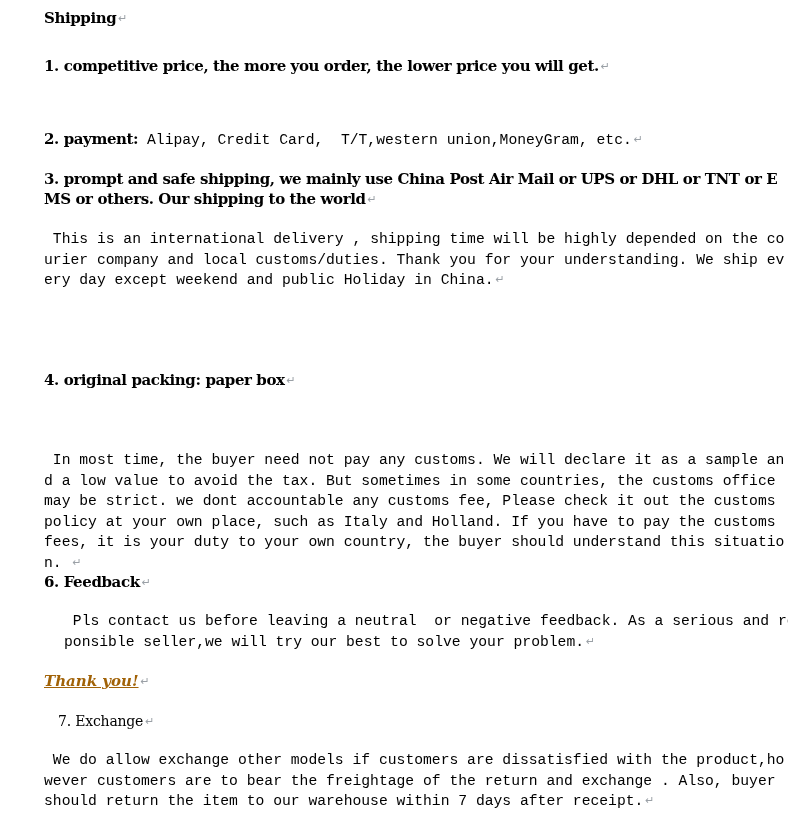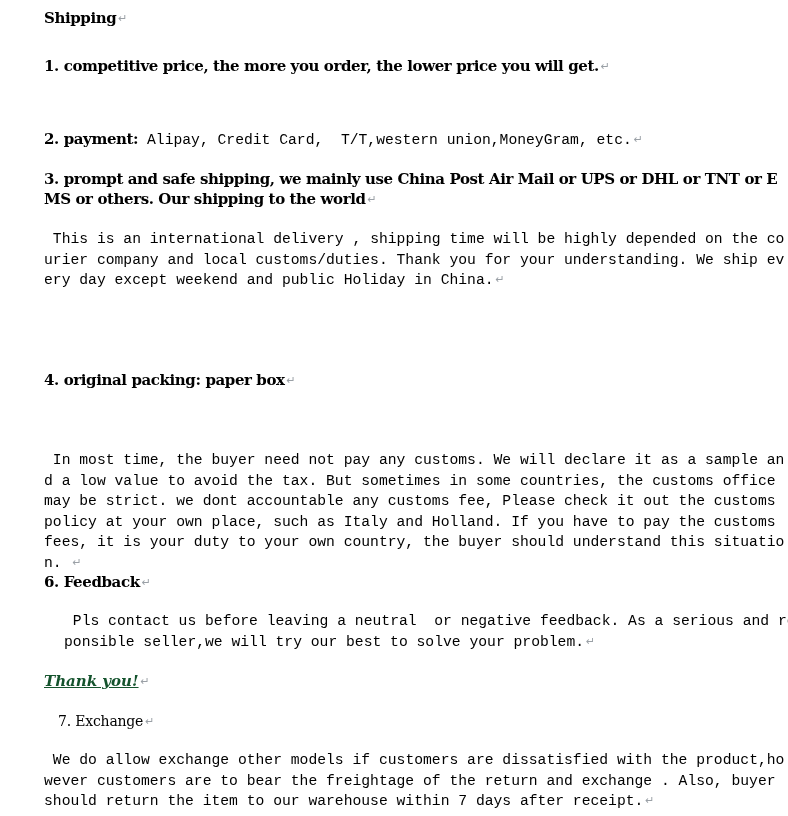--- a/index.html
+++ b/index.html
@@ -56,21 +56,21 @@
     font-size: 14.7px;
     line-height: 20.6px;
     color: #C63CAC;
   }
   .thanks {
     font-family: "DejaVu Serif", "Liberation Serif", serif;
     font-weight: bold;
     font-style: italic;
     font-size: 15px;
     text-decoration: underline;
-    color: #14532d;
+    color: #a16207;
     line-height: 20px;
   }
   .pil {
     color: #9aa0a6;
     font-family: "DejaVu Sans", sans-serif;
     font-size: 11px;
     font-weight: normal;
     font-style: normal;
     text-decoration: none;
     vertical-align: 1px;

